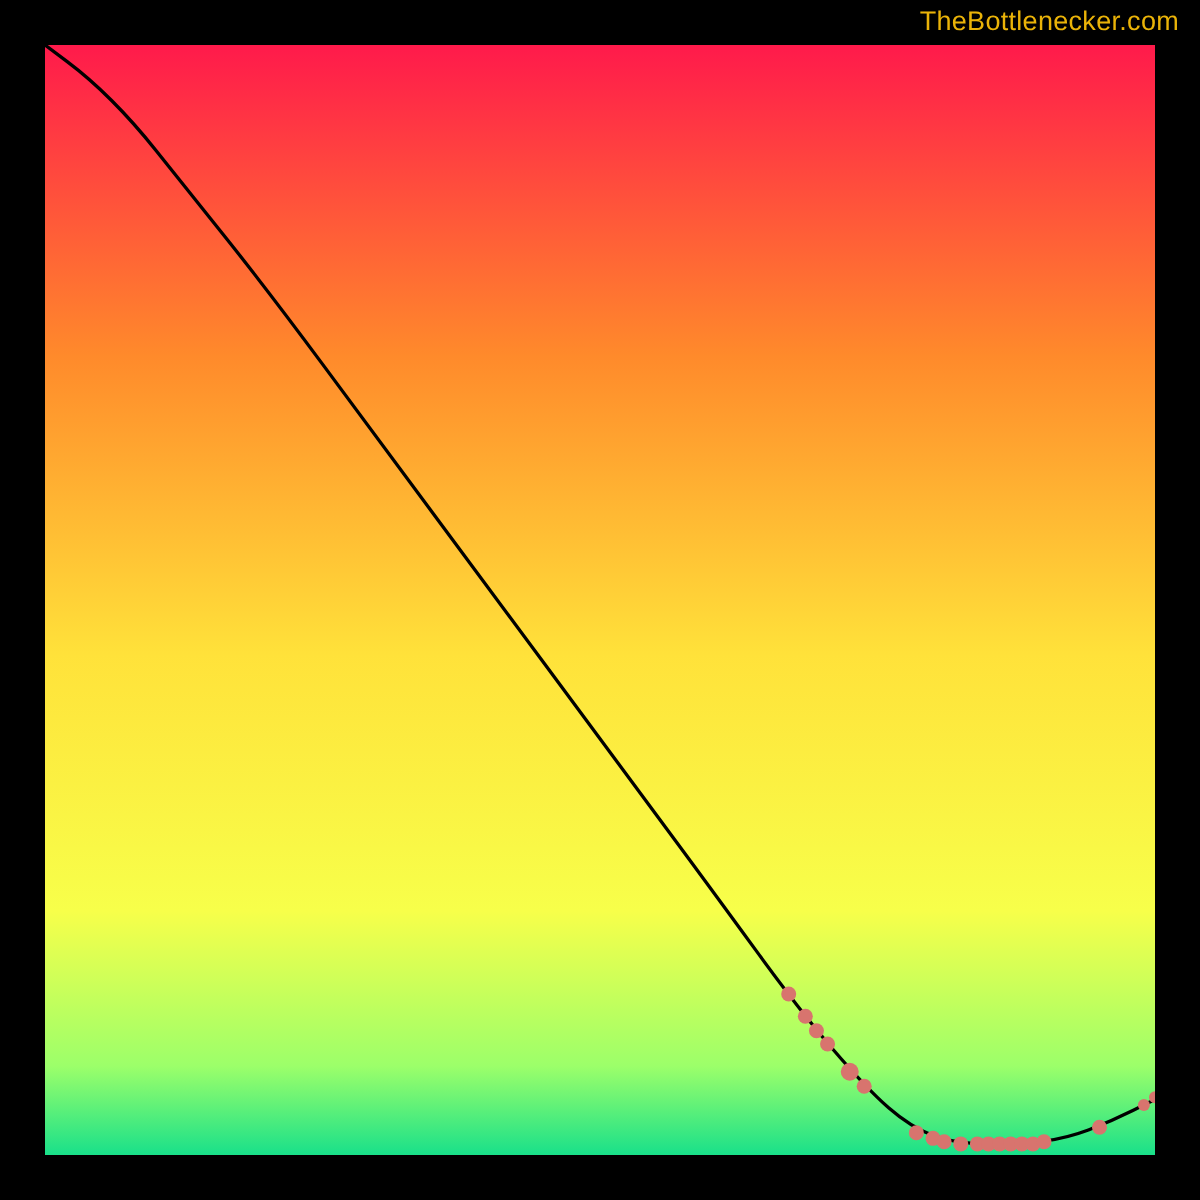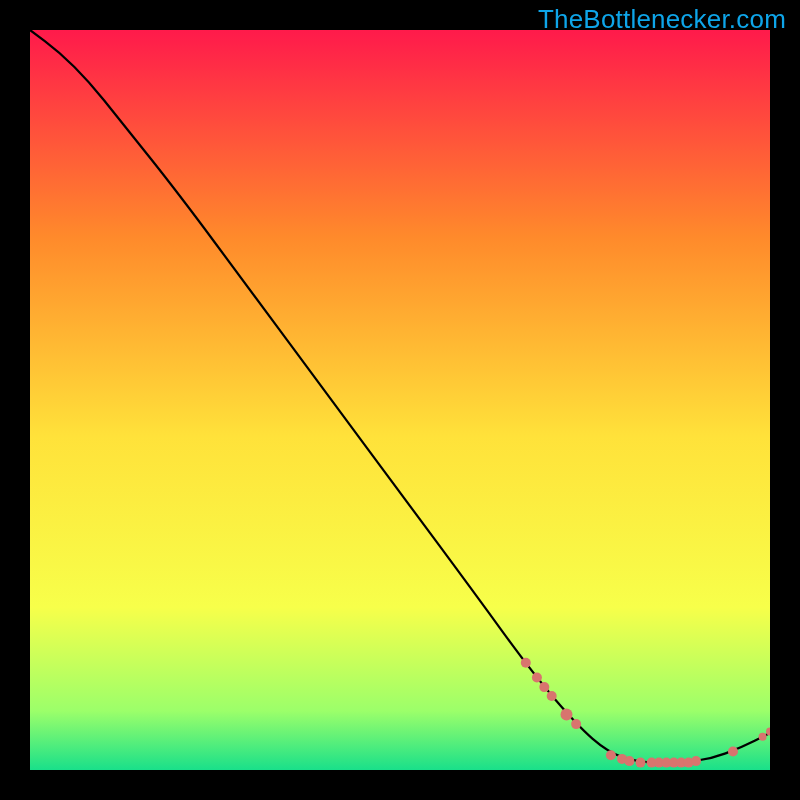--- a/index.html
+++ b/index.html
@@ -14,22 +14,22 @@
   .frame {
     position: relative;
     width: 800px;
     height: 800px;
     background: #000;
   }
   .attribution {
     position: absolute;
     top: 4px;
     right: 14px;
-    color: #0ea5e9;
-    font-size: 26px;
+    color: #eab308;
+    font-size: 18px;
     letter-spacing: 0.2px;
   }
   .plot-wrap {
     position: absolute;
     left: 30px;
     top: 30px;
     width: 740px;
     height: 740px;
   }
   svg { display: block; }

